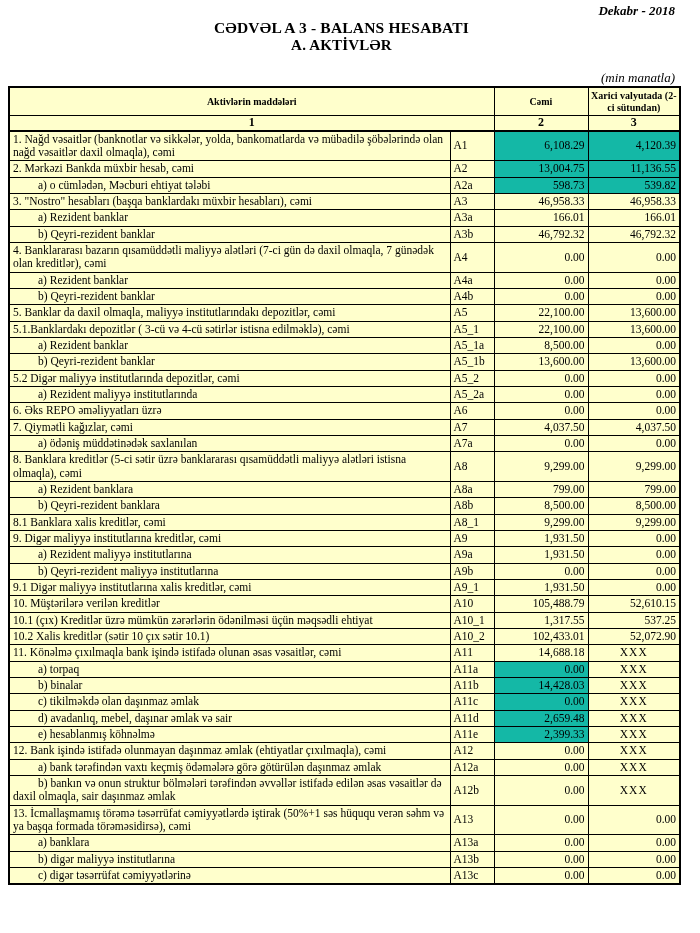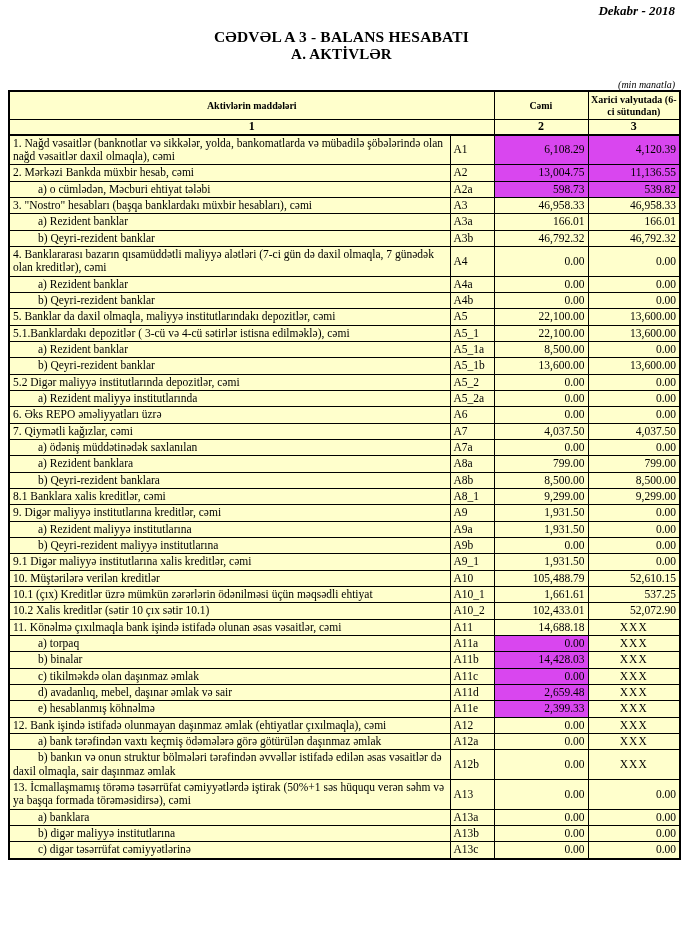--- a/index.html
+++ b/index.html
@@ -2,39 +2,39 @@
 <html><head>
 <meta charset="utf-8">
 <style>
   html, body { margin:0; padding:0; }
   body {
     width:700px; height:933px; background:#ffffff; overflow:hidden;
     font-family:"Liberation Serif", serif; color:#000;
   }
   .page { padding:3px 25px 0 8px; }
   .report-date { text-align:right; font-weight:bold; font-style:italic; font-size:13px; }
-  .title1 { text-align:center; font-weight:bold; font-size:15.5px; margin-top:9px; letter-spacing:0.2px; }
+  .title1 { text-align:center; font-weight:bold; font-size:15.5px; margin-top:0; letter-spacing:0.2px; }
   .title2 { text-align:center; font-weight:bold; font-size:15px; letter-spacing:0.2px; }
-  .unit-note { text-align:right; font-style:italic; font-size:10px; margin-top:16px; margin-bottom:0; }
+  .unit-note { text-align:right; font-style:italic; font-size:13px; margin-top:16px; margin-bottom:0; }
   table.balance { border-collapse:collapse; width:671px; border:2px solid #000; table-layout:fixed; }
   col.c-label { width:441px; } col.c-code { width:44px; }
   col.c-total { width:94px; } col.c-foreign { width:92px; }
   th, td {
     border:1px solid #000; background:#FFFFCC;
     font-size:11.5px; line-height:1.16; padding:1px 3px; vertical-align:middle;
     overflow:hidden;
   }
   thead th { text-align:center; font-weight:bold; font-size:10px; padding:2px; }
   tr.nums th { border-bottom:2px solid #000; font-size:12px; line-height:1.05; padding:0 2px 1px; }
   thead tr.hdr th { border-bottom:1px solid #000; }
   td.label { text-align:left; }
   td.label.sub { text-indent:25px; }
   td.code { white-space:nowrap; }
   td.num { text-align:right; }
-  td.white { background:#d946ef; }
+  td.white { background:#14b8a6; }
   td.xxx { text-align:center; letter-spacing:1px; }
 </style>
 </head>
 <body>
 
 <div class="page">
   <div class="report-date">Dekabr - 2018</div>
   <div class="title1">CƏDVƏL A 3 - BALANS HESABATI</div>
   <div class="title2">A. AKTİVLƏR</div>
   <div class="unit-note">(min manatla)</div>
@@ -43,21 +43,21 @@
     <colgroup>
       <col class="c-label">
         <col class="c-code">
         <col class="c-total">
         <col class="c-foreign">
     </colgroup>
     <thead>
       <tr class="hdr">
         <th colspan="2">Aktivlərin  maddələri</th>
         <th>Cəmi</th>
-        <th>Xarici valyutada (6-ci sütundan)</th>
+        <th>Xarici valyutada (2-ci sütundan)</th>
       </tr>
       <tr class="nums">
         <th colspan="2">1</th>
         <th>2</th>
         <th>3</th>
       </tr>
     </thead>
     <tbody>
         <tr>
           <td class="label">1. Nağd vəsaitlər (banknotlar və sikkələr, yolda, bankomatlarda və mübadilə şöbələrində olan nağd vəsaitlər daxil olmaqla), cəmi</td>
@@ -161,20 +161,26 @@
           <td class="num">4,037.50</td>
           <td class="num">4,037.50</td>
         </tr>
         <tr>
           <td class="label sub">a) ödəniş müddətinədək saxlanılan</td>
           <td class="code">A7a</td>
           <td class="num">0.00</td>
           <td class="num">0.00</td>
         </tr>
         <tr>
+          <td class="label">8. Banklara kreditlər (5-ci sətir üzrə banklararası qısamüddətli maliyyə alətləri istisna olmaqla), cəmi</td>
+          <td class="code">A8</td>
+          <td class="num">9,299.00</td>
+          <td class="num">9,299.00</td>
+        </tr>
+        <tr>
           <td class="label sub">a) Rezident banklara</td>
           <td class="code">A8a</td>
           <td class="num">799.00</td>
           <td class="num">799.00</td>
         </tr>
         <tr>
           <td class="label sub">b) Qeyri-rezident banklara</td>
           <td class="code">A8b</td>
           <td class="num">8,500.00</td>
           <td class="num">8,500.00</td>
@@ -211,21 +217,21 @@
         </tr>
         <tr>
           <td class="label">10. Müştərilərə verilən kreditlər</td>
           <td class="code">A10</td>
           <td class="num">105,488.79</td>
           <td class="num">52,610.15</td>
         </tr>
         <tr>
           <td class="label">10.1 (çıx) Kreditlər üzrə mümkün zərərlərin ödənilməsi üçün məqsədli ehtiyat</td>
           <td class="code">A10_1</td>
-          <td class="num">1,661.61</td>
+          <td class="num">1,317.55</td>
           <td class="num">537.25</td>
         </tr>
         <tr>
           <td class="label">10.2 Xalis kreditlər (sətir 10 çıx sətir 10.1)</td>
           <td class="code">A10_2</td>
           <td class="num">102,433.01</td>
           <td class="num">52,072.90</td>
         </tr>
         <tr>
           <td class="label">11. Könəlmə çıxılmaqla bank işində istifadə olunan əsas vəsaitlər, cəmi</td>

